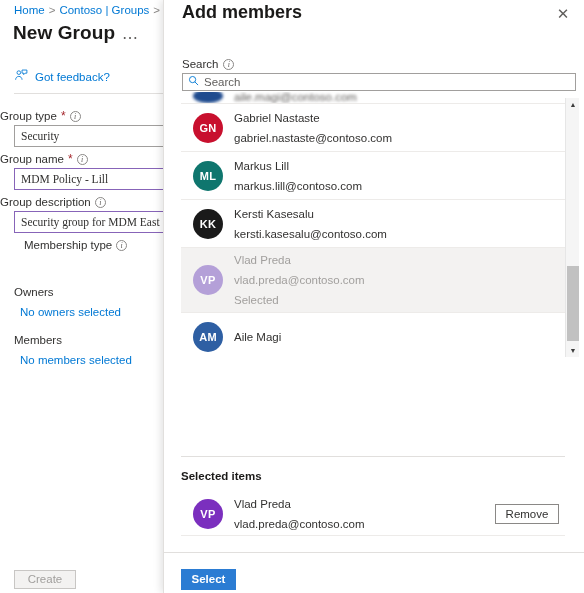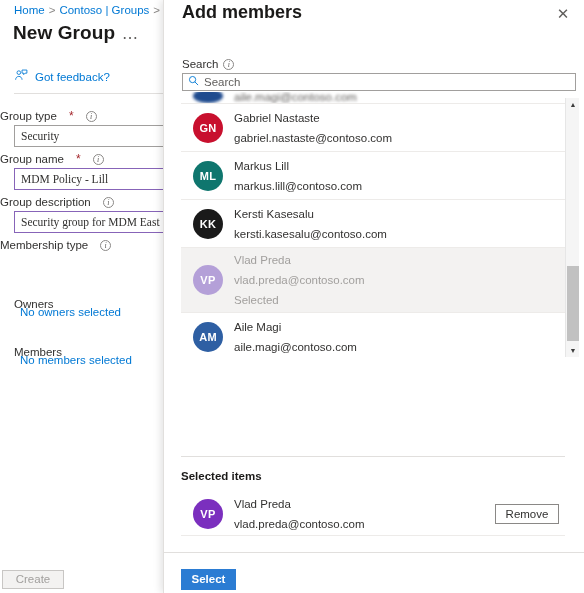--- a/index.html
+++ b/index.html
@@ -69,21 +69,21 @@
     background: #e1dfdd;
   }
 
   .field-label {
     position: absolute;
     font-size: 11.5px;
     color: #323130;
     white-space: nowrap;
     display: flex;
     align-items: center;
-    gap: 12px;
+    gap: 4px;
   }
   .req-star { color: #a4262c; font-size: 12px; line-height: 1; }
   .info-icon {
     display: inline-block;
     width: 11px; height: 11px;
     border: 1px solid #8a8886;
     border-radius: 50%;
     color: #605e5c;
     font-size: 8px;
     line-height: 9px;
@@ -108,33 +108,32 @@
     font-family: Liberation Serif, serif;
   }
   .field-box.filled { border-color: #8764b8; }
   .field-box.disabled { background: #f3f2f1; border-color: #c8c6c4; color: #a19f9d; }
 
   .section-head {
     position: absolute;
     left: 14px;
     font-size: 11.5px;
     color: #323130;
-    margin-top: 12px;
   }
   .section-link {
     position: absolute;
     left: 20px;
     font-size: 11.5px;
     color: #0078d4;
     cursor: pointer;
   }
 
   #create-button {
     position: absolute;
-    left: 2px; top: 570px;
+    left: 14px; top: 570px;
     width: 62px; height: 19px;
     border: 1px solid #c8c6c4;
     background: #f3f2f1;
     color: #a19f9d;
     font-size: 11.5px;
     text-align: center;
     line-height: 17px;
     cursor: default;
   }
 
@@ -364,21 +363,21 @@
     <span class="info-icon">i</span>
   </div>
   <div class="field-box filled" style="top:168px;">MDM Policy - Lill</div>
 
   <div class="field-label" style="top:196px;">
     <span>Group description</span>
     <span class="info-icon">i</span>
   </div>
   <div class="field-box filled" style="top:211px;">Security group for MDM East</div>
 
-  <div class="field-label" style="top:239px;">
+  <div class="field-label" style="top:239px;margin-left:24px;">
     <span>Membership type</span>
     <span class="info-icon">i</span>
   </div>
 
   <div class="section-head" style="top:286px;">Owners</div>
   <div class="section-link" style="top:306px;">No owners selected</div>
 
   <div class="section-head" style="top:334px;">Members</div>
   <div class="section-link" style="top:354px;">No members selected</div>
 
@@ -444,21 +443,20 @@
       <span class="person-name">Vlad Preda</span>
       <span class="person-mail">vlad.preda@contoso.com</span>
       <span class="person-state">Selected</span>
     </div>
   </div>
 
   <div class="result-row">
     <div class="avatar" style="background:#2e5fa3;">AM</div>
     <div class="person-text">
       <span class="person-name">Aile Magi</span>
-      <span class="person-mail">aile.magi@contoso.com</span>
     </div>
   </div>
 </div>
 
 <div id="results-scrollbar">
   <div class="arrow up">▲</div>
   <div class="thumb"></div>
   <div class="arrow down">▼</div>
 </div>
 

